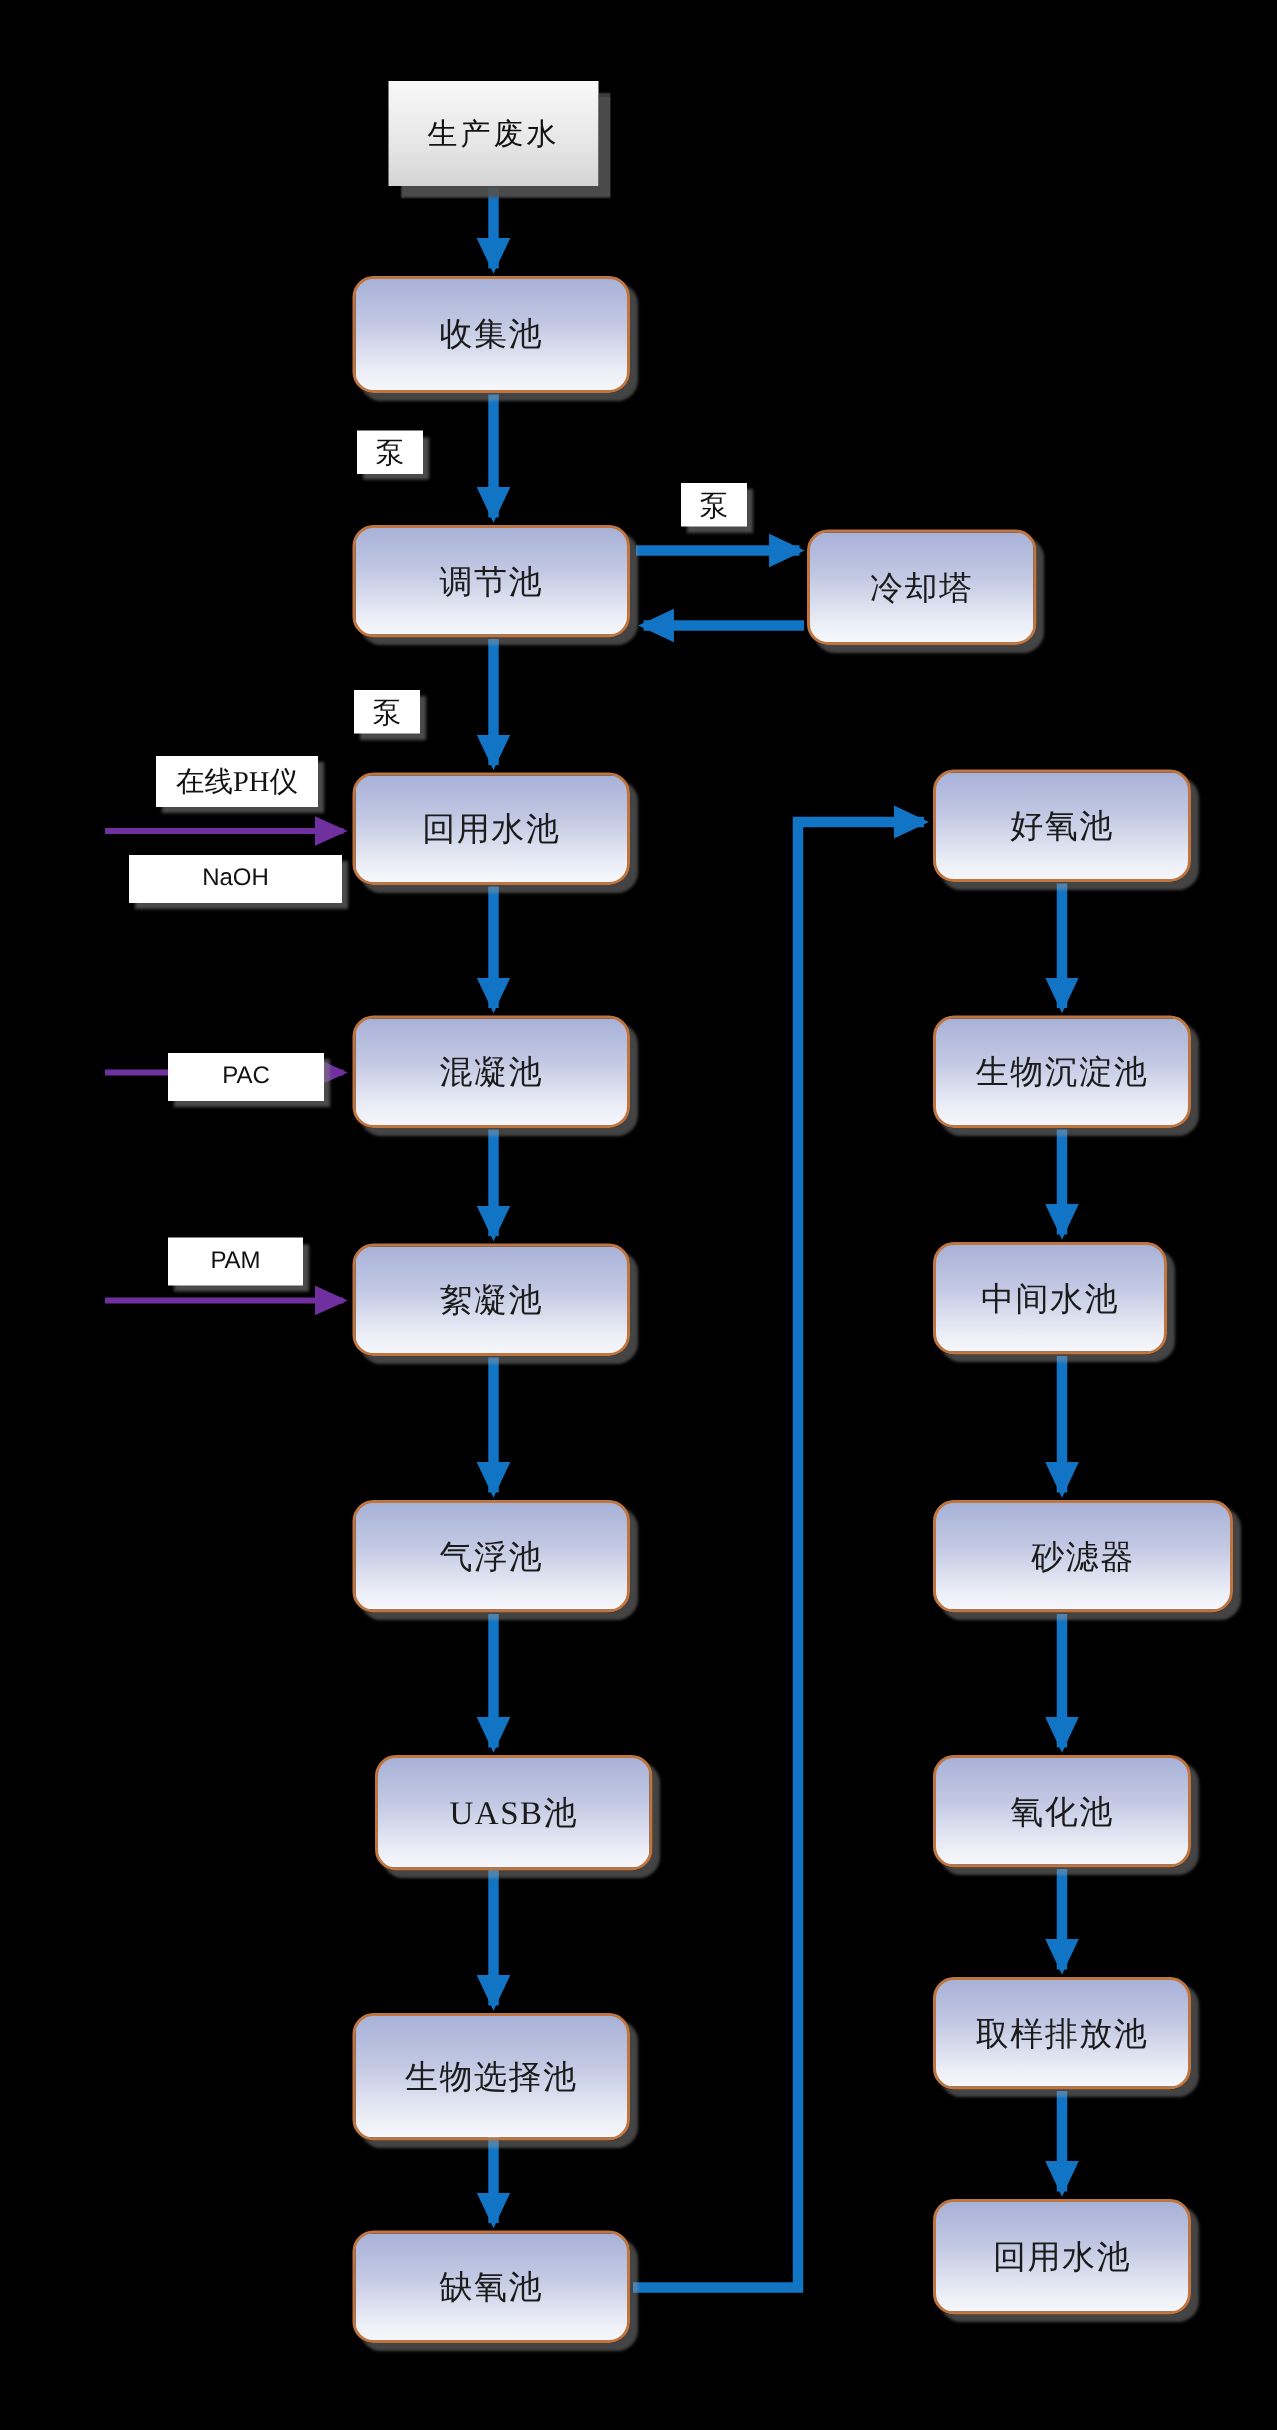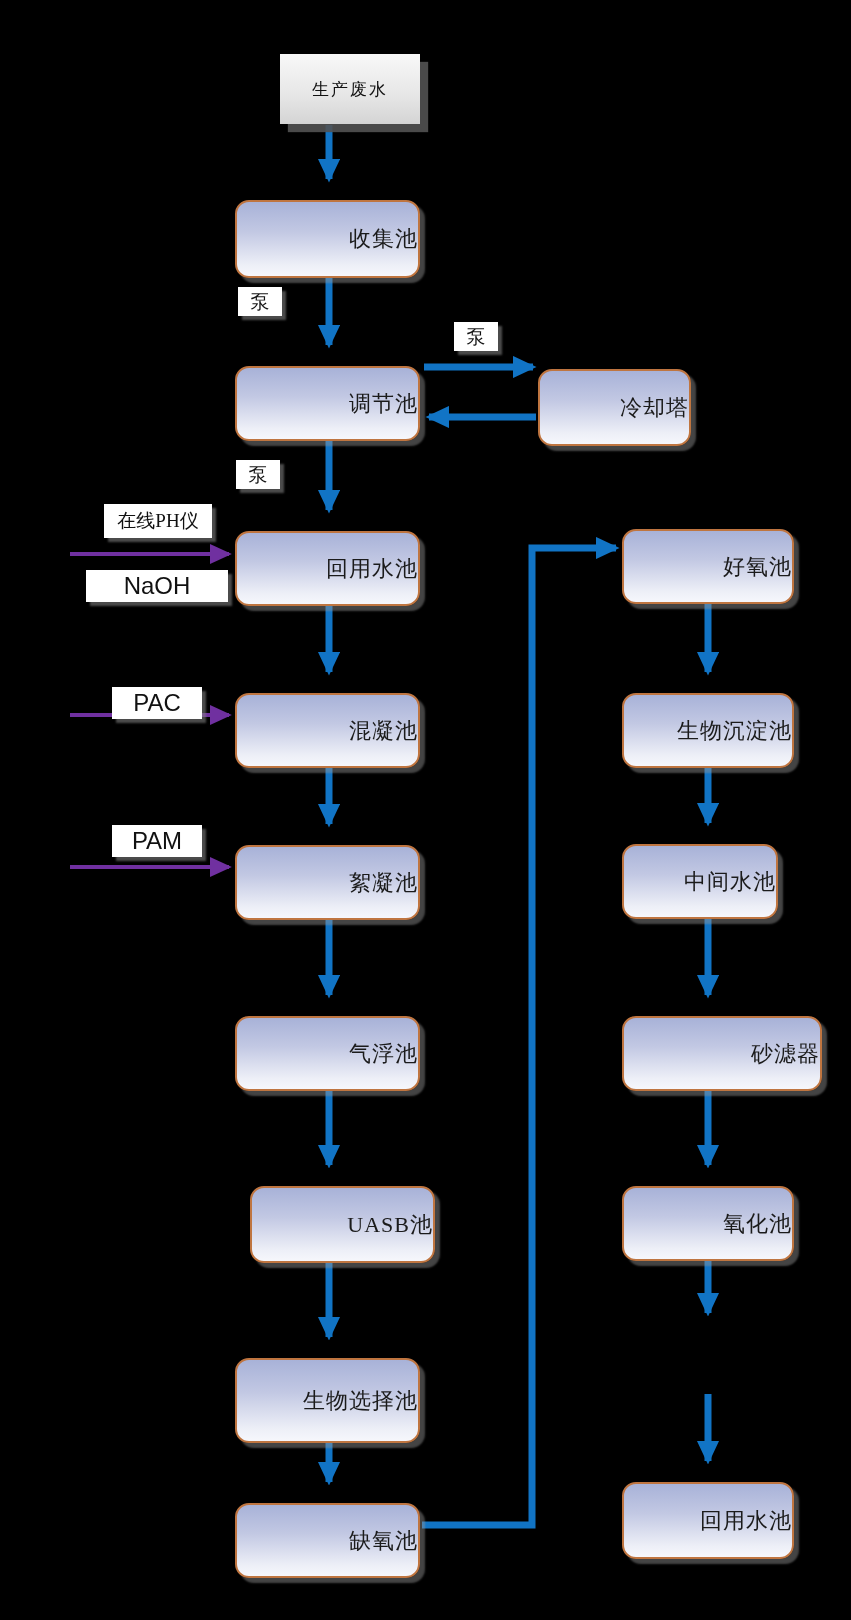--- a/index.html
+++ b/index.html
@@ -8,37 +8,37 @@
     overflow:hidden;
     font-family:"Liberation Serif","DejaVu Serif",serif;
   }
   svg.connectors { position:absolute; left:0; top:0; pointer-events:none; }
 
   .node {
     position:absolute; box-sizing:border-box;
     border:2px solid #bf7540; border-radius:14px;
     background:linear-gradient(to bottom,#a8b2d8 0%,#c2c8e3 40%,#edeff7 85%,#f6f7fc 100%);
     box-shadow:5px 5px 2px rgba(150,150,150,0.45);
-    display:flex; align-items:center; justify-content:flex-end;
-    color:#1b1b1b; font-size:22px; letter-spacing:1px; white-space:nowrap;margin-top:16px;
+    display:flex; align-items:center; justify-content:center;
+    color:#1b1b1b; font-size:22px; letter-spacing:1px; white-space:nowrap;
   }
   .start {
     position:absolute; box-sizing:border-box;
     background:linear-gradient(to bottom,#f8f8f8 0%,#e6e6e6 60%,#d4d4d4 100%);
     box-shadow:8px 8px 1px rgba(82,82,82,0.9);
     display:flex; align-items:center; justify-content:center;
-    color:#111; font-size:17px; letter-spacing:2px; white-space:nowrap;margin-left:21px;
+    color:#111; font-size:20px; letter-spacing:2px; white-space:nowrap;
   }
   .tag {
     position:absolute; box-sizing:border-box; background:#ffffff;
     box-shadow:4px 4px 2px rgba(125,125,125,0.6);
     display:flex; align-items:center; justify-content:center;
     color:#111; font-size:19px; white-space:nowrap;
   }
-  .tag.sans { font-family:"Liberation Sans","DejaVu Sans",sans-serif; font-size:24px; }
+  .tag.sans { font-family:"Liberation Sans","DejaVu Sans",sans-serif; font-size:16px; }
 </style>
 </head>
 <body>
 
 <div class="canvas">
 
   <svg class="connectors" width="851" height="1620" viewBox="0 0 851 1620">
     <defs>
       <marker id="mb" markerWidth="3.4" markerHeight="3.2" refX="2.9" refY="1.6" orient="auto">
         <path d="M0,0 L3.4,1.6 L0,3.2 z" fill="#1174C5"></path>
@@ -118,39 +118,42 @@
   </div>
   <div class="node" style="left:622px;top:828px;width:156px;height:75px">
     <span>中间水池</span>
   </div>
   <div class="node" style="left:622px;top:1000px;width:200px;height:75px">
     <span>砂滤器</span>
   </div>
   <div class="node" style="left:622px;top:1170px;width:172px;height:75px">
     <span>氧化池</span>
   </div>
+  <div class="node" style="left:622px;top:1318px;width:172px;height:75px">
+    <span>取样排放池</span>
+  </div>
   <div class="node" style="left:622px;top:1466px;width:172px;height:77px">
     <span>回用水池</span>
   </div>
 
   <div class="tag" style="left:238px;top:287px;width:44px;height:29px">
     <span>泵</span>
   </div>
   <div class="tag" style="left:236px;top:460px;width:44px;height:29px">
     <span>泵</span>
   </div>
   <div class="tag" style="left:454px;top:322px;width:44px;height:29px">
     <span>泵</span>
   </div>
   <div class="tag" style="left:104px;top:504px;width:108px;height:34px">
     <span>在线PH仪</span>
   </div>
   <div class="tag sans" style="left:86px;top:570px;width:142px;height:32px">
     <span>NaOH</span>
   </div>
-  <div class="tag sans" style="left:112px;top:687px;width:90px;height:32px">
+  <div class="tag sans" style="left:112px;top:702px;width:104px;height:32px">
     <span>PAC</span>
   </div>
   <div class="tag sans" style="left:112px;top:825px;width:90px;height:32px">
     <span>PAM</span>
   </div>
 
 </div>
 
 </body></html>

